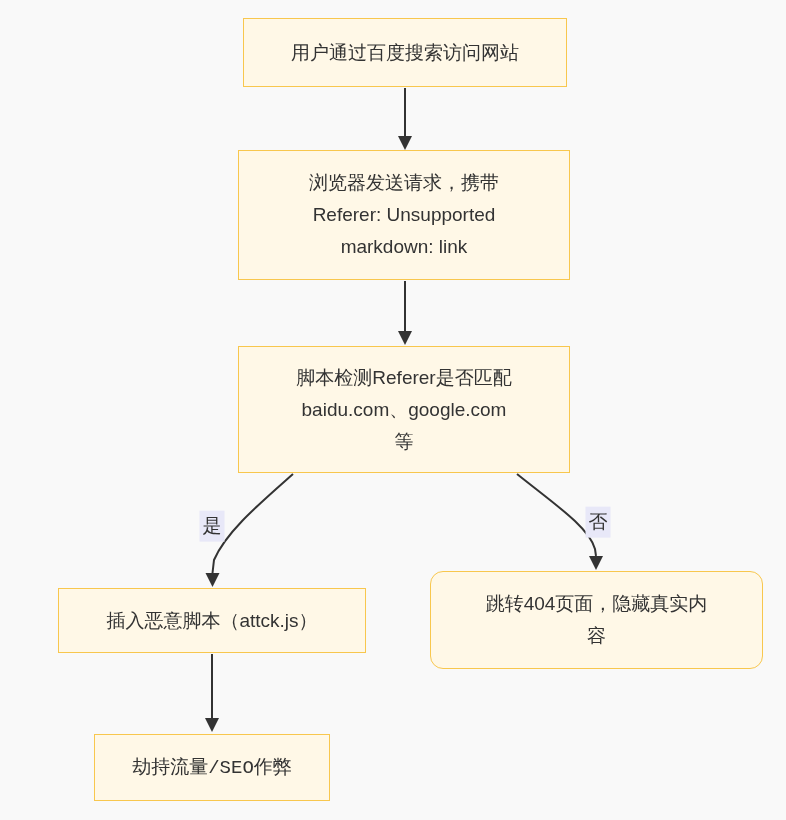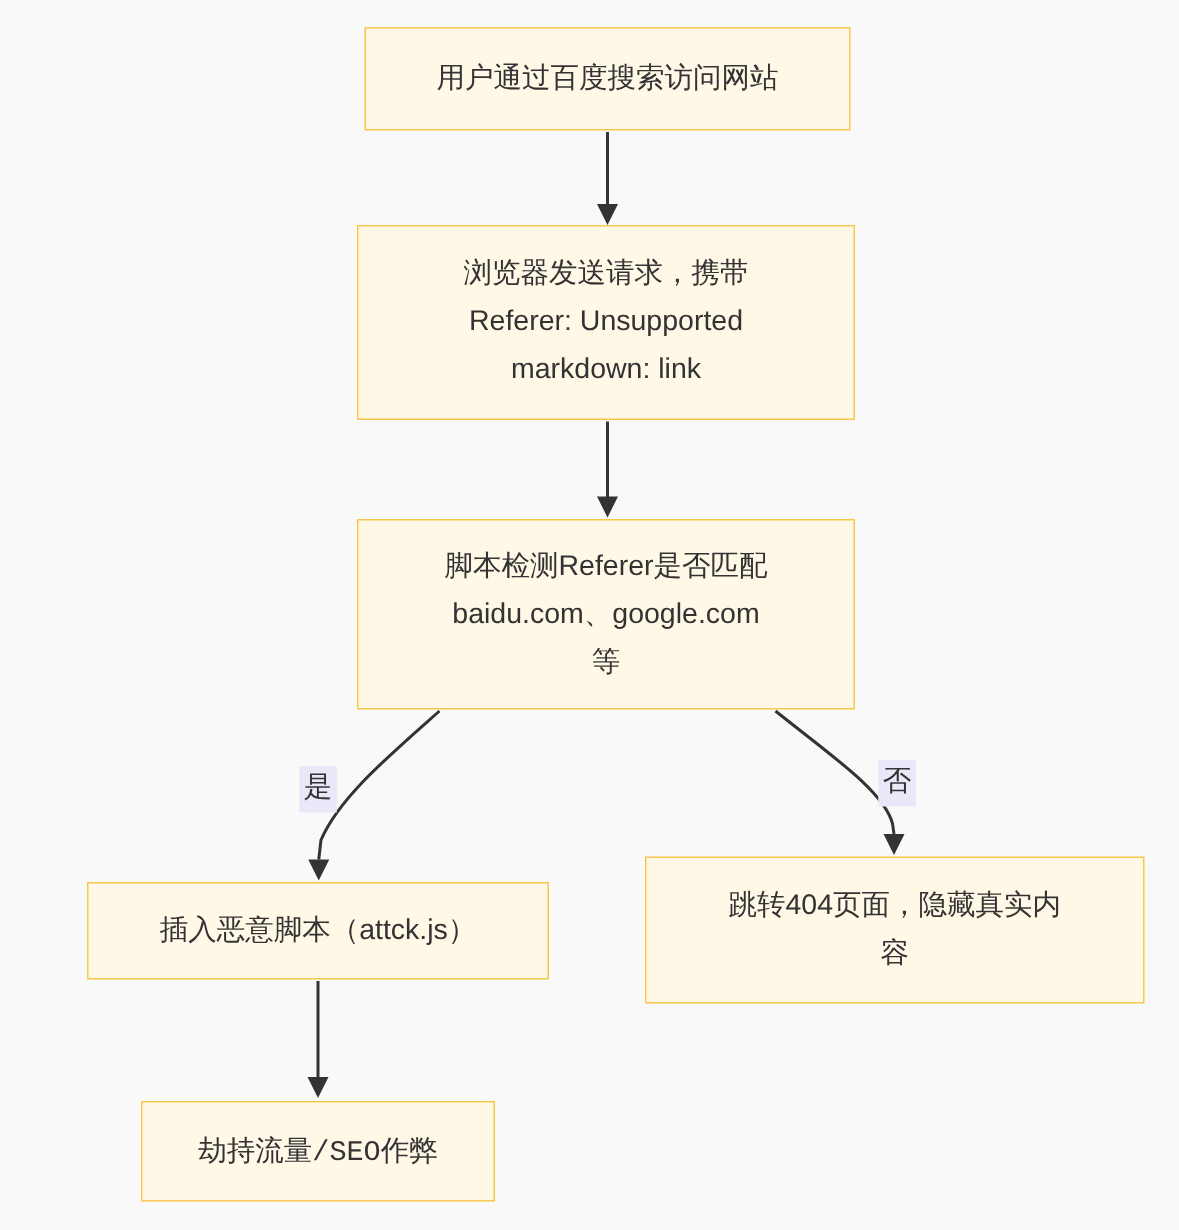--- a/index.html
+++ b/index.html
@@ -58,21 +58,21 @@
   .arrowhead {
     fill: #333333;
     stroke: none;
   }
   
   #node-start    { left: 243px; top: 18px;  width: 324px; height: 69px;  }
   #node-request  { left: 238px; top: 150px; width: 332px; height: 130px; }
   #node-check    { left: 238px; top: 346px; width: 332px; height: 127px; }
   #node-inject   { left: 58px;  top: 588px; width: 308px; height: 65px;  }
   #node-hijack   { left: 94px;  top: 734px; width: 236px; height: 67px; font-family: Liberation Mono, monospace;  }
-  #node-redirect { left: 430px; top: 571px; width: 333px; height: 98px;  }
+  #node-redirect { left: 430px; top: 571px; width: 333px; height: 98px; border-radius: 13px;  }
   #label-yes { left: 212px; top: 526px; }
   #label-no  { left: 598px; top: 522px; }
 </style>
 </head>
 <body>
 
 <div class="stage">
 
   <svg class="edges-svg" width="786" height="820" viewBox="0 0 786 820">
 

